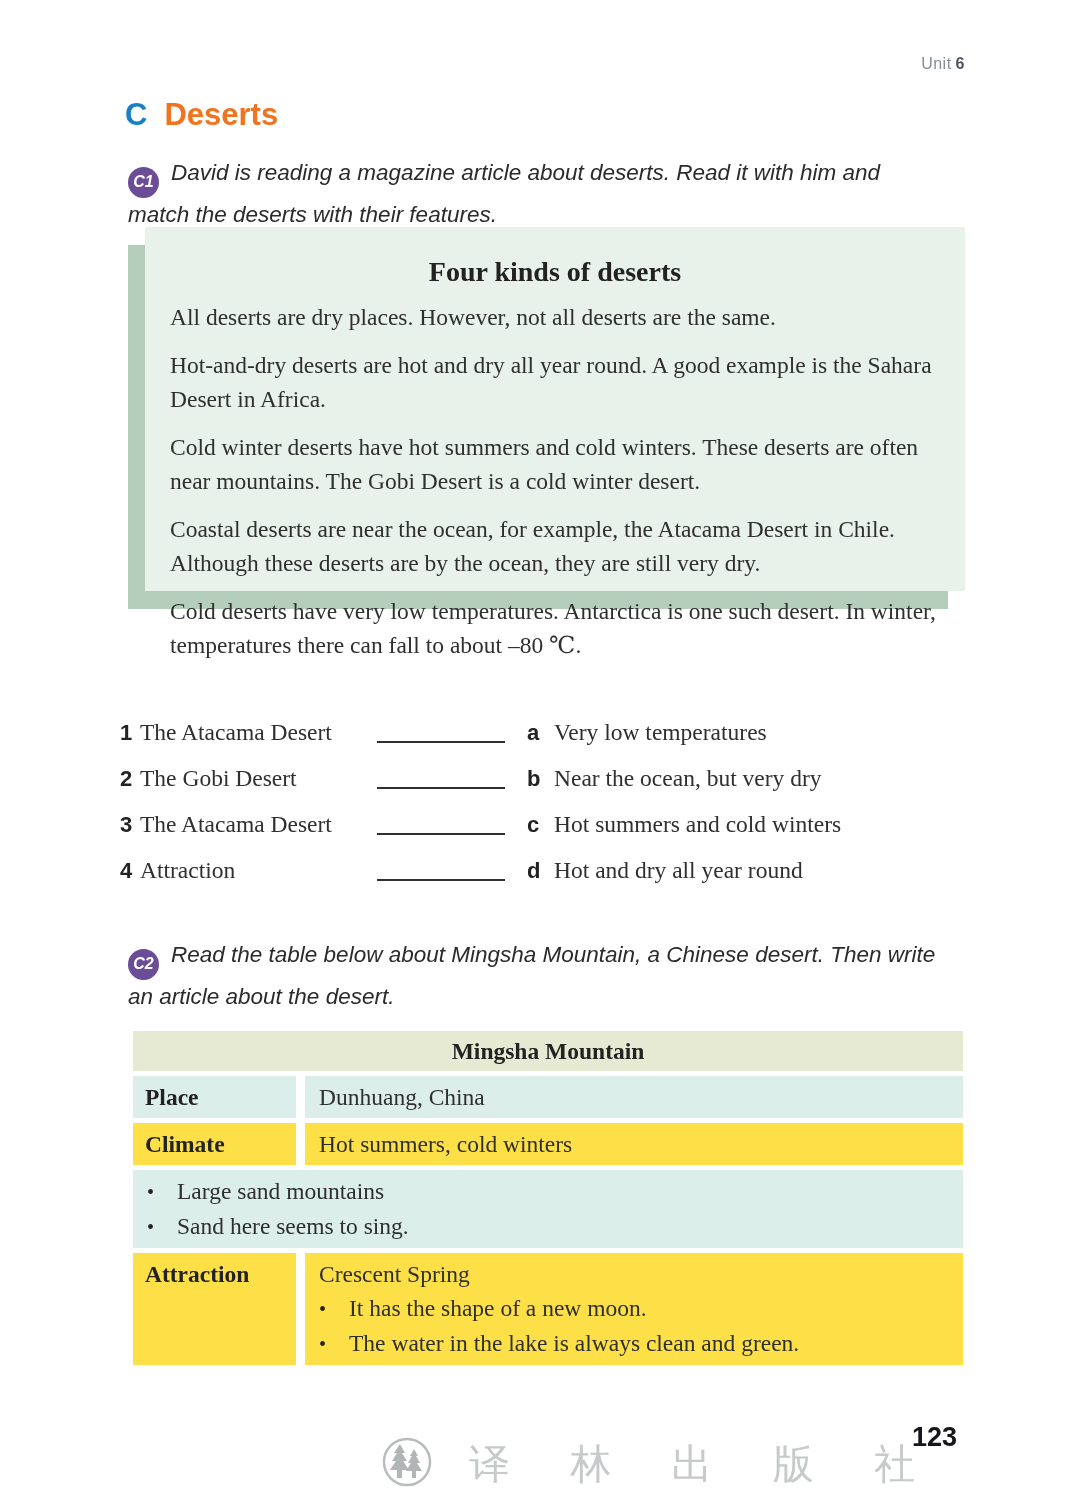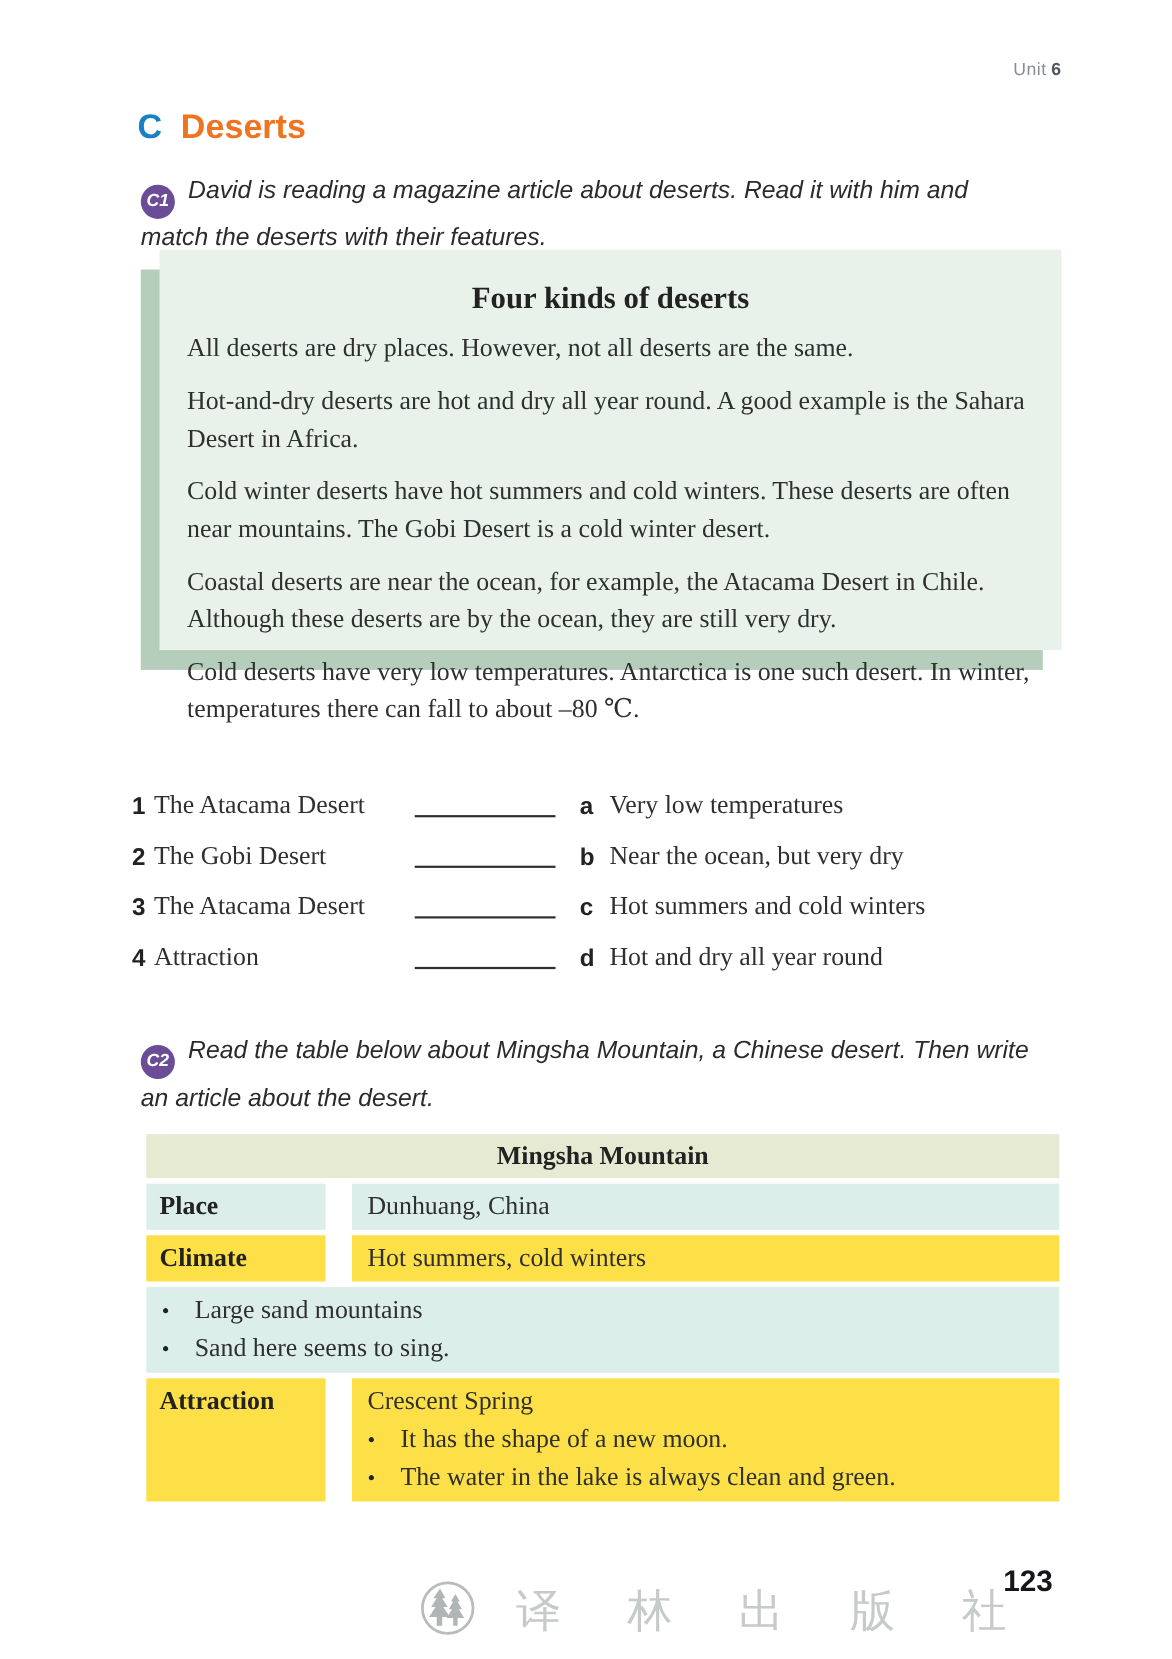--- a/index.html
+++ b/index.html
@@ -79,21 +79,21 @@
   .m-blank { width: 128px; border-bottom: 2px solid #2f2f2f; height: 24px; position: relative; top: -3px; }
   .m-letter{ width: 27px; margin-left: 22px; }
   .m-text  { flex: 1; }
 
   
   .dtable { position: absolute; top: 1031px; left: 133px; width: 830px; }
   .t-header {
     background: #e7ead2; height: 40px; line-height: 40px;
     text-align: center; font-weight: 700; font-size: 23.5px; color: #222222;
   }
-  .t-row { display: flex; gap: 24px; margin-top: 5px; }
+  .t-row { display: flex; gap: 9px; margin-top: 5px; }
   .t-row.dark  .t-cell { background: #dceeea; }
   .t-row.light .t-cell { background: #fde047; }
   .t-label {
     width: 163px; padding: 4px 0 4px 12px;
     font-weight: 700; font-size: 23.5px; line-height: 34px; color: #222222;
   }
   .t-content { flex: 1; padding: 4px 0 4px 14px; font-size: 23.5px; line-height: 34px; }
   .t-line { display: flex; align-items: baseline; }
   .t-line .bullet { width: 30px; font-size: 20px; color: #222222; }
 

